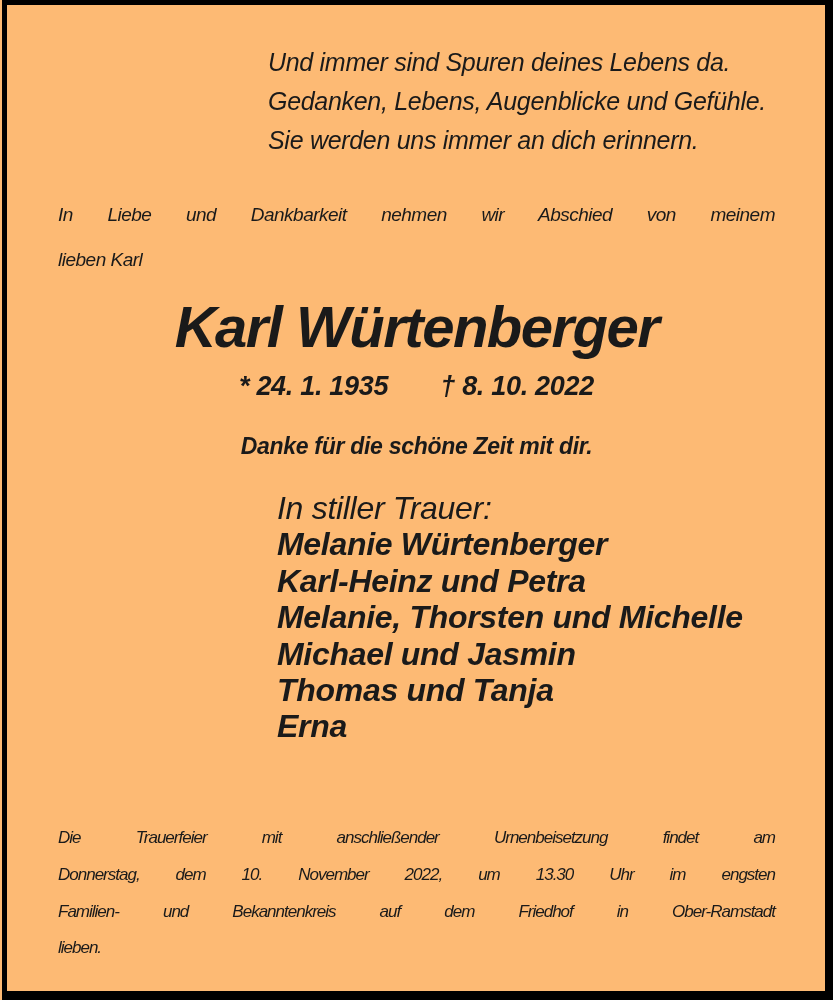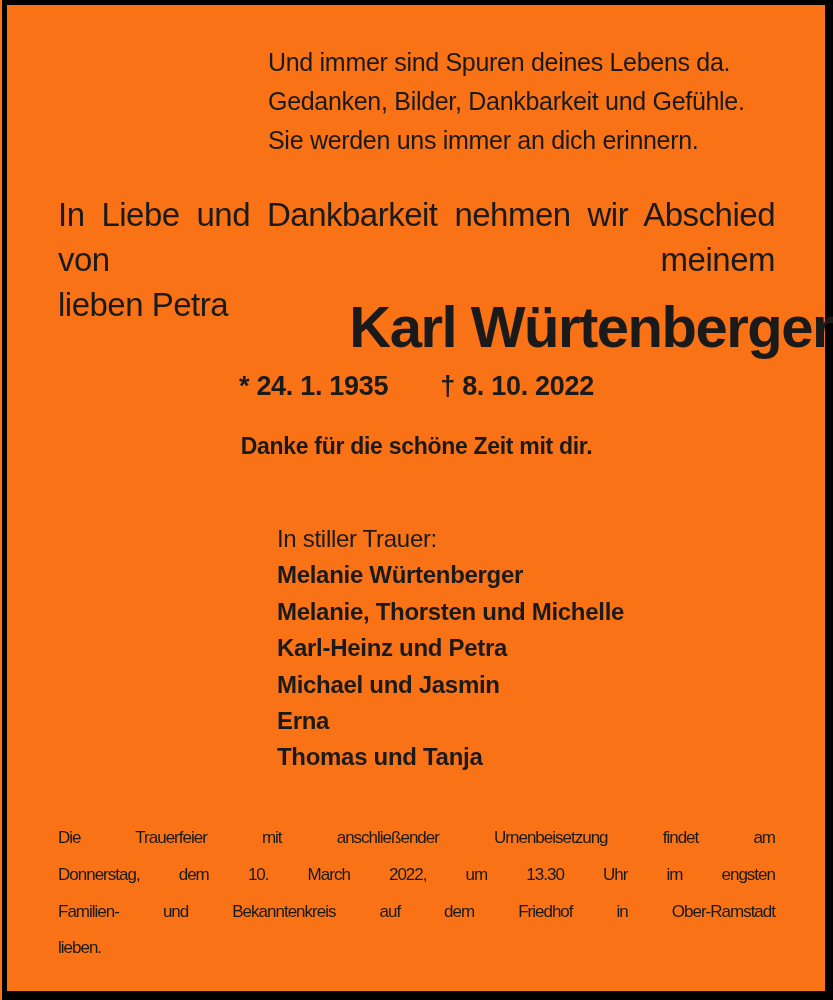--- a/index.html
+++ b/index.html
@@ -4,24 +4,25 @@
 <style>
   html, body {
     margin: 0;
     padding: 0;
     background: #ffffff;
   }
   .page {
     position: relative;
     width: 833px;
     height: 1000px;
-    background: #f97316;
+    background: #fdba74;
     color: #1a1a1a;
     font-family: "Liberation Sans", "DejaVu Sans", sans-serif;
     overflow: hidden;
+    font-style: italic;
   }
   
   .frame {
     position: absolute;
     top: 0; left: 2px; right: 0; bottom: 0;
     border-style: solid;
     border-color: #000000;
     border-width: 5px 8px 9px 5px;
     pointer-events: none;
   }
@@ -32,38 +33,38 @@
     font-size: 25px;
     line-height: 39px;
     letter-spacing: -0.3px;
     white-space: nowrap;
   }
   .intro {
     position: absolute;
     left: 58px;
     top: 192px;
     width: 717px;
-    font-size: 33px;
+    font-size: 19px;
     line-height: 45px;
     letter-spacing: -0.5px;
   }
   .jline {
     text-align: justify;
     text-align-last: justify;
   }
   .jline-last {
     text-align: left;
   }
   .name {
     position: absolute;
     left: 0;
     top: 295px;
     width: 100%;
     margin: 0;
-    text-align: right;
+    text-align: center;
     font-size: 58px;
     font-weight: 700;
     letter-spacing: -1.5px;
     line-height: 64px;
   }
   .dates {
     position: absolute;
     left: 0;
     top: 370px;
     width: 100%;
@@ -82,22 +83,22 @@
     width: 100%;
     text-align: center;
     font-size: 23px;
     font-weight: 700;
     letter-spacing: -0.3px;
     line-height: 33px;
   }
   .mourners {
     position: absolute;
     left: 277px;
-    top: 521px;
-    font-size: 24px;
+    top: 490px;
+    font-size: 32px;
     line-height: 36.4px;
     letter-spacing: -0.3px;
     white-space: nowrap;
   }
   .mourner-name {
     font-weight: 700;
   }
   .funeral {
     position: absolute;
     left: 58px;
@@ -110,48 +111,48 @@
 </style>
 </head>
 <body>
 
 <div class="page">
 
   <div class="frame"></div>
 
   <div class="verse">
     <div>Und immer sind Spuren deines Lebens da.</div>
-    <div>Gedanken, Bilder, Dankbarkeit und Gefühle.</div>
+    <div>Gedanken, Lebens, Augenblicke und Gefühle.</div>
     <div>Sie werden uns immer an dich erinnern.</div>
   </div>
 
   <div class="intro">
     <div class="jline">In Liebe und Dankbarkeit nehmen wir Abschied von meinem</div>
-    <div class="jline-last">lieben Petra</div>
+    <div class="jline-last">lieben Karl</div>
   </div>
 
   <h1 class="name">Karl Würtenberger</h1>
 
   <div class="dates">
     <span>* 24. 1. 1935</span>
     <span>† 8. 10. 2022</span>
   </div>
 
   <div class="thanks">Danke für die schöne Zeit mit dir.</div>
 
   <div class="mourners">
     <div>In stiller Trauer:</div>
     <div class="mourner-name">Melanie Würtenberger</div>
+    <div class="mourner-name">Karl-Heinz und Petra</div>
     <div class="mourner-name">Melanie, Thorsten und Michelle</div>
-    <div class="mourner-name">Karl-Heinz und Petra</div>
     <div class="mourner-name">Michael und Jasmin</div>
+    <div class="mourner-name">Thomas und Tanja</div>
     <div class="mourner-name">Erna</div>
-    <div class="mourner-name">Thomas und Tanja</div>
   </div>
 
   <div class="funeral">
     <div class="jline">Die Trauerfeier mit anschließender Urnenbeisetzung findet am</div>
-    <div class="jline">Donnerstag, dem 10. March 2022, um 13.30 Uhr im engsten</div>
+    <div class="jline">Donnerstag, dem 10. November 2022, um 13.30 Uhr im engsten</div>
     <div class="jline">Familien- und Bekanntenkreis auf dem Friedhof in Ober-Ramstadt</div>
     <div class="jline-last">lieben.</div>
   </div>
 
 </div>
 
 </body></html>

